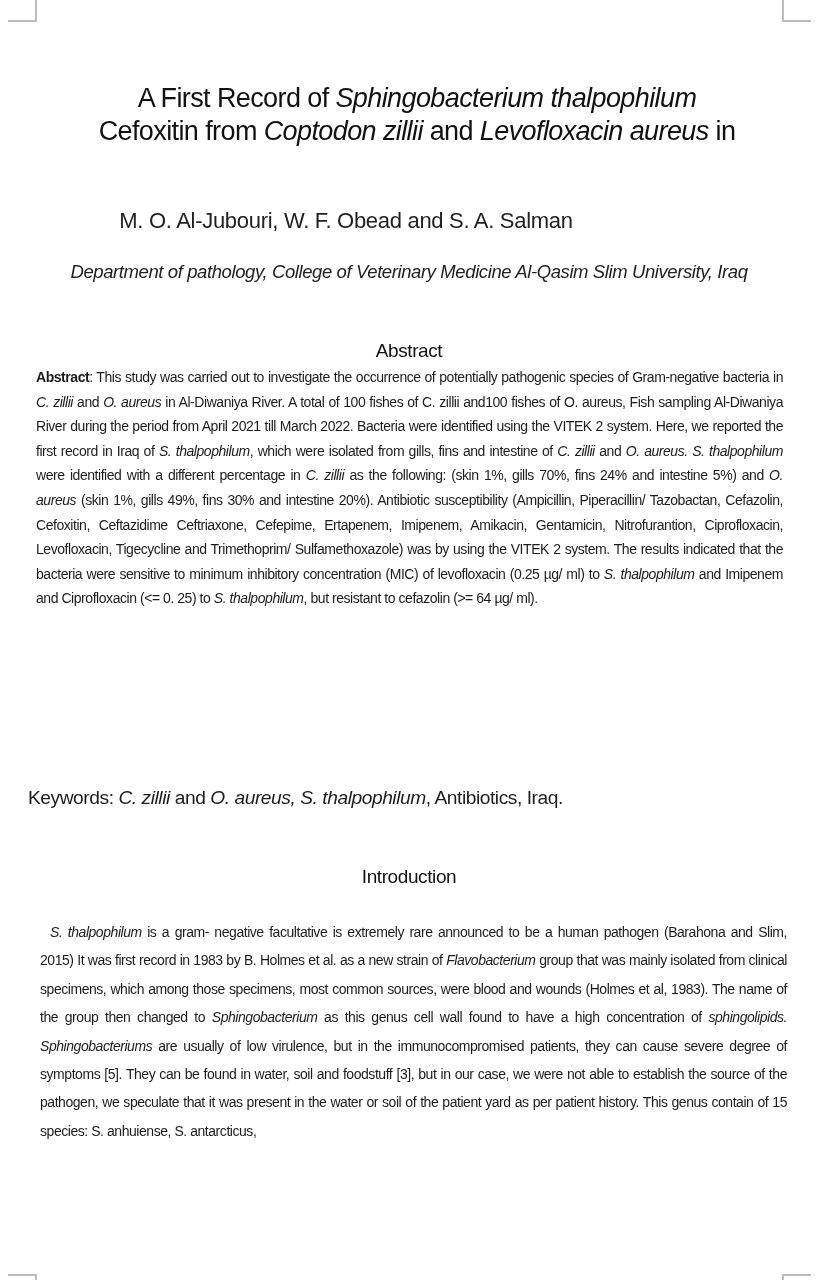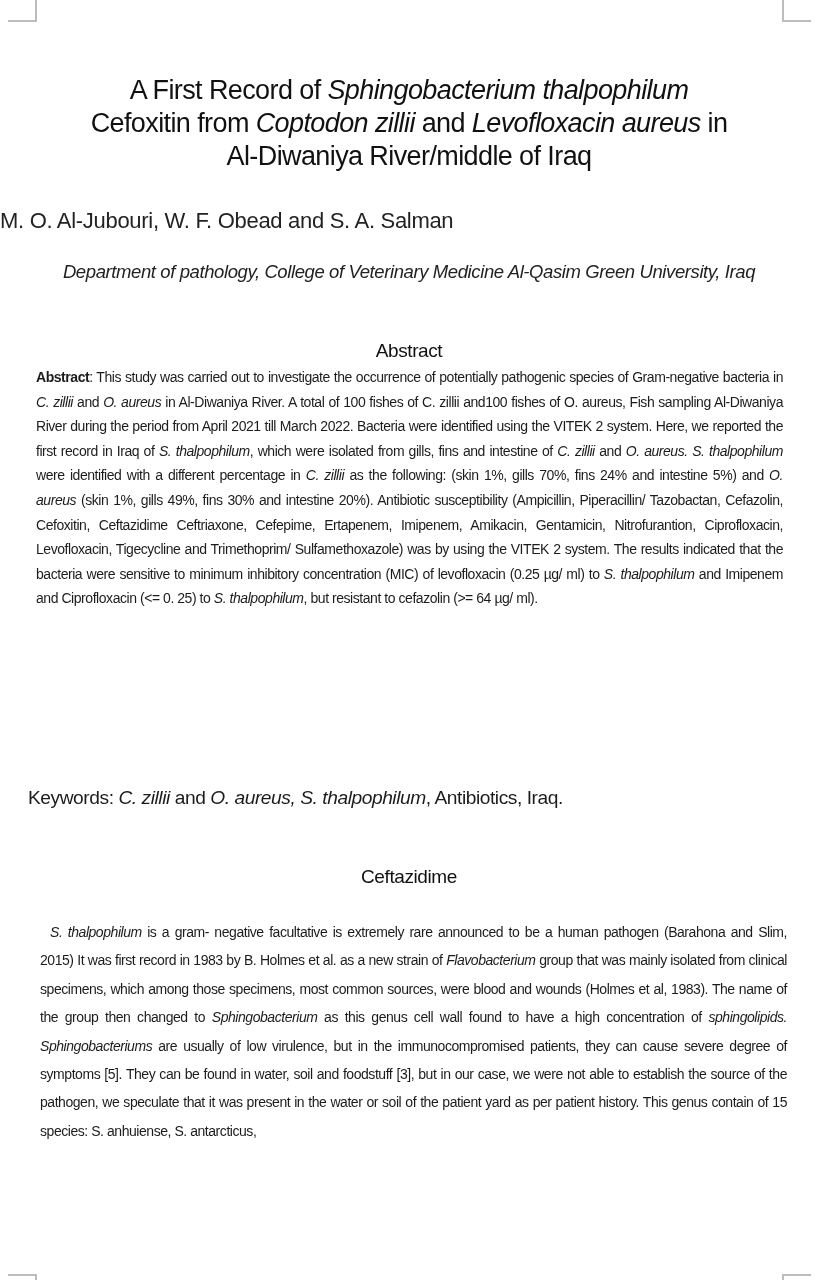--- a/index.html
+++ b/index.html
@@ -15,21 +15,21 @@
   .crop-br { left: 782px; top: 1274px; width: 27px; height: 20px; border-width: 2px 0 0 2px; }
 
   .title {
     position: absolute; left: 30px; width: 758px; top: 74px;
     text-align: center; font-size: 27px; line-height: 33px;
     letter-spacing: -0.6px; color: #111;
   }
   .title i { font-style: italic; }
   .authors {
     position: absolute; left: 0; width: 692px; top: 208px;
-    font-size: 22px; letter-spacing: -0.3px; color: #222;
+    text-align: center; font-size: 22px; letter-spacing: -0.3px; color: #222;
   }
   .affil {
     position: absolute; left: 40px; width: 738px; top: 260px;
     text-align: center; font-size: 18.5px; line-height: 24px; font-style: italic;
     letter-spacing: -0.4px; color: #222;
   }
   .section-head {
     position: absolute; left: 0; width: 818px; text-align: center;
     font-size: 19px; letter-spacing: -0.4px; color: #111;
   }
@@ -47,37 +47,36 @@
   i { font-style: italic; }
 </style>
 </head>
 <body>
 
 <div class="crop crop-tl"></div>
 <div class="crop crop-tr"></div>
 <div class="crop crop-bl"></div>
 <div class="crop crop-br"></div>
 
-<h1 class="title" style="margin:0;font-weight:normal;">
+<h1 class="title" style="margin:8px;font-weight:normal;">
   <span>A First Record of </span><i>Sphingobacterium  thalpophilum</i><br>
   <span>Cefoxitin from </span><i>Coptodon zillii</i><span> and </span><i>Levofloxacin aureus</i><span> in</span><br>
-  <span>Al-Diwaniya River/middle of Iraq</span>
 </h1>
 
 <div class="authors">M. O. Al-Jubouri, W. F. Obead and S. A. Salman</div>
 
-<div class="affil">Department of pathology, College of Veterinary Medicine Al-Qasim Green University, Iraq</div>
+<div class="affil">Department of pathology, College of Veterinary Medicine Al-Qasim Slim University, Iraq</div>
 
 <div class="section-head abstract-head">Abstract</div>
 
 <p class="body-text abstract-body" style="margin:0;">
   <span style="font-weight:600;">Abstract</span><span>: This study was carried out to investigate the occurrence of potentially pathogenic species of Gram-negative bacteria in </span><i>C. zillii</i><span> and </span><i>O. aureus</i><span> in Al-Diwaniya River. A total of 100 fishes of C. zillii and100 fishes of O. aureus, Fish sampling Al-Diwaniya River during the period from April  2021 till March 2022. Bacteria were identified using the VITEK 2 system. Here, we reported the first record in Iraq of </span><i>S. thalpophilum</i><span>, which were isolated from gills, fins and intestine of </span><i>C. zillii</i><span> and </span><i>O. aureus. S. thalpophilum</i><span> were identified with a different percentage in </span><i>C. zillii</i><span> as the following: (skin 1%, gills 70%, fins 24% and intestine 5%) and </span><i>O. aureus</i><span> (skin 1%, gills 49%, fins 30% and intestine 20%). Antibiotic susceptibility (Ampicillin, Piperacillin/ Tazobactan, Cefazolin, Cefoxitin, Ceftazidime Ceftriaxone, Cefepime, Ertapenem, Imipenem, Amikacin, Gentamicin, Nitrofurantion, Ciprofloxacin, Levofloxacin, Tigecycline and Trimethoprim/ Sulfamethoxazole) was by using the VITEK 2 system. The results indicated that the bacteria were sensitive to minimum inhibitory concentration (MIC) of levofloxacin (0.25 µg/ ml) to </span><i>S. thalpophilum</i><span> and Imipenem and Ciprofloxacin (&lt;= 0. 25) to </span><i>S. thalpophilum</i><span>, but resistant to cefazolin (&gt;= 64 µg/ ml).</span>
 </p>
 
 <div class="keywords">
   <span>Keywords: </span><i>C. zillii</i><span> and </span><i>O. aureus, S. thalpophilum</i><span>, Antibiotics, Iraq.</span>
 </div>
 
-<div class="section-head intro-head">Ceftazidime</div>
+<div class="section-head intro-head">Introduction</div>
 
 <p class="body-text intro-body" style="margin:4px;">
   <span class="indent"></span><i>S. thalpophilum</i><span> is a gram- negative facultative is extremely rare announced to be a human pathogen (Barahona and Slim, 2015) It was first record in 1983 by B. Holmes et al. as a new strain of </span><i>Flavobacterium</i><span> group that was mainly isolated from clinical specimens, which among those specimens, most common sources, were blood and wounds (Holmes et al, 1983). The name of the group then changed to </span><i>Sphingobacterium</i><span> as this genus cell wall found to have a high concentration of </span><i>sphingolipids. Sphingobacteriums</i><span> are usually of low virulence, but in the immunocompromised patients, they can cause severe degree of symptoms [5]. They can be found in water, soil and foodstuff [3], but in our case, we were not able to establish the source of the pathogen, we speculate that it was present in the water or soil of the patient yard as per patient history. This genus contain of 15 species: S. anhuiense, S. antarcticus,</span>
 </p>
 
 </body></html>

